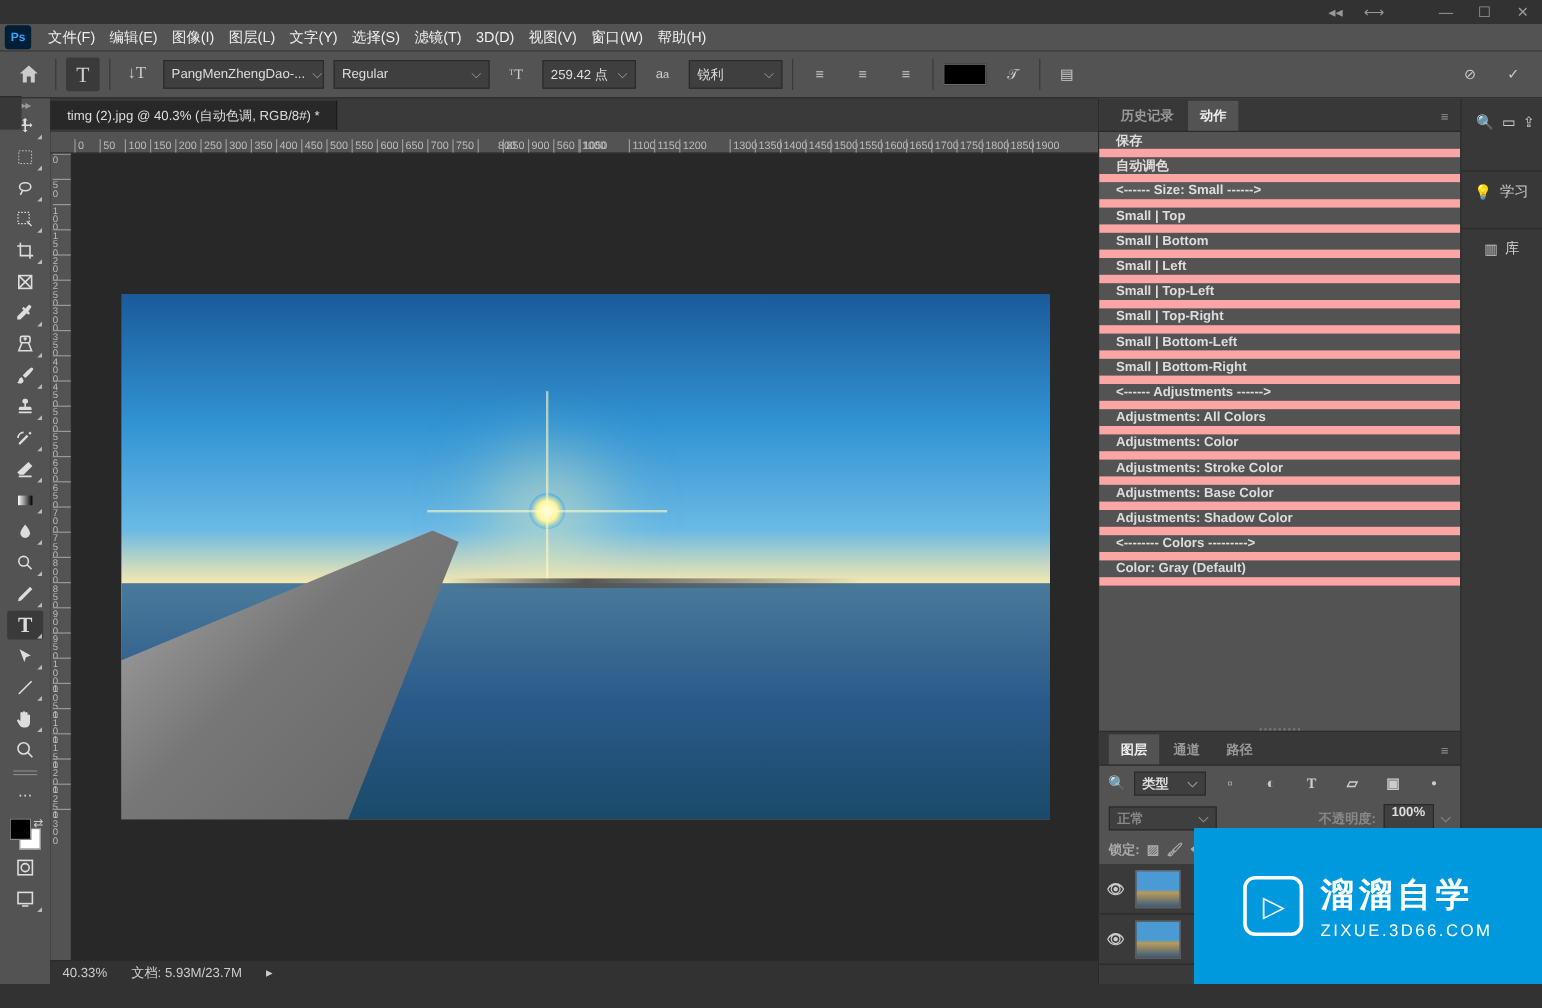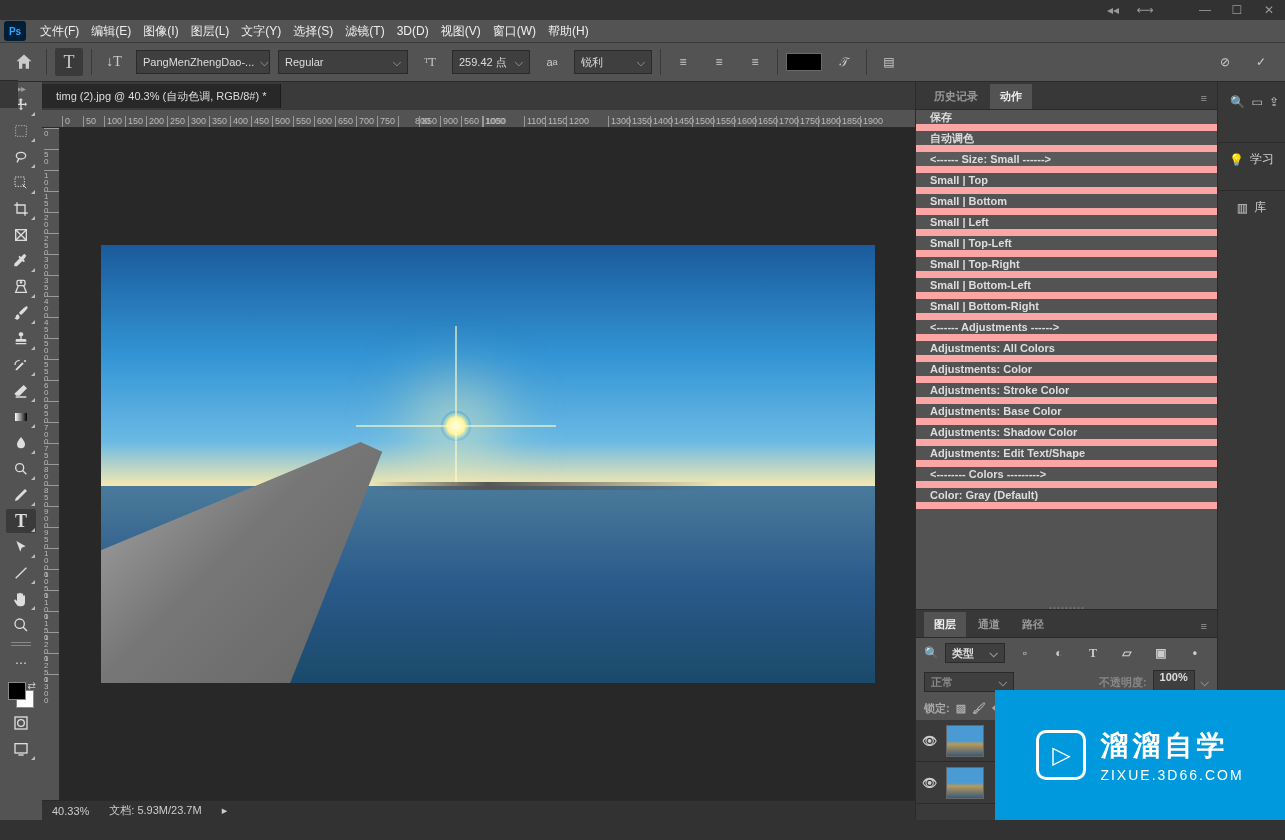--- a/index.html
+++ b/index.html
@@ -429,21 +429,20 @@
           <div class="action-row">Small | Top-Left</div>
           <div class="action-row">Small | Top-Right</div>
           <div class="action-row">Small | Bottom-Left</div>
           <div class="action-row">Small | Bottom-Right</div>
           <div class="action-row">&lt;------ Adjustments ------&gt;</div>
           <div class="action-row">Adjustments: All Colors</div>
           <div class="action-row">Adjustments: Color</div>
           <div class="action-row">Adjustments: Stroke Color</div>
           <div class="action-row">Adjustments: Base Color</div>
           <div class="action-row">Adjustments: Shadow Color</div>
-          <div class="action-row">Adjustments: Edit Text/Shape</div>
           <div class="action-row">&lt;-------- Colors ---------&gt;</div>
           <div class="action-row">Color: Gray (Default)</div>
         </div>
       <div style="height:8px;background:#535353;display:flex;justify-content:center;color:#777">⋯⋯⋯</div>
 
       <div class="collapsed-panel" style="position:absolute;top:80px;left:0;width:18px;height:28px;writing-mode:vertical-lr">
           <span class="chev"></span>
         </div>
 
       <div class="layers-panel">

